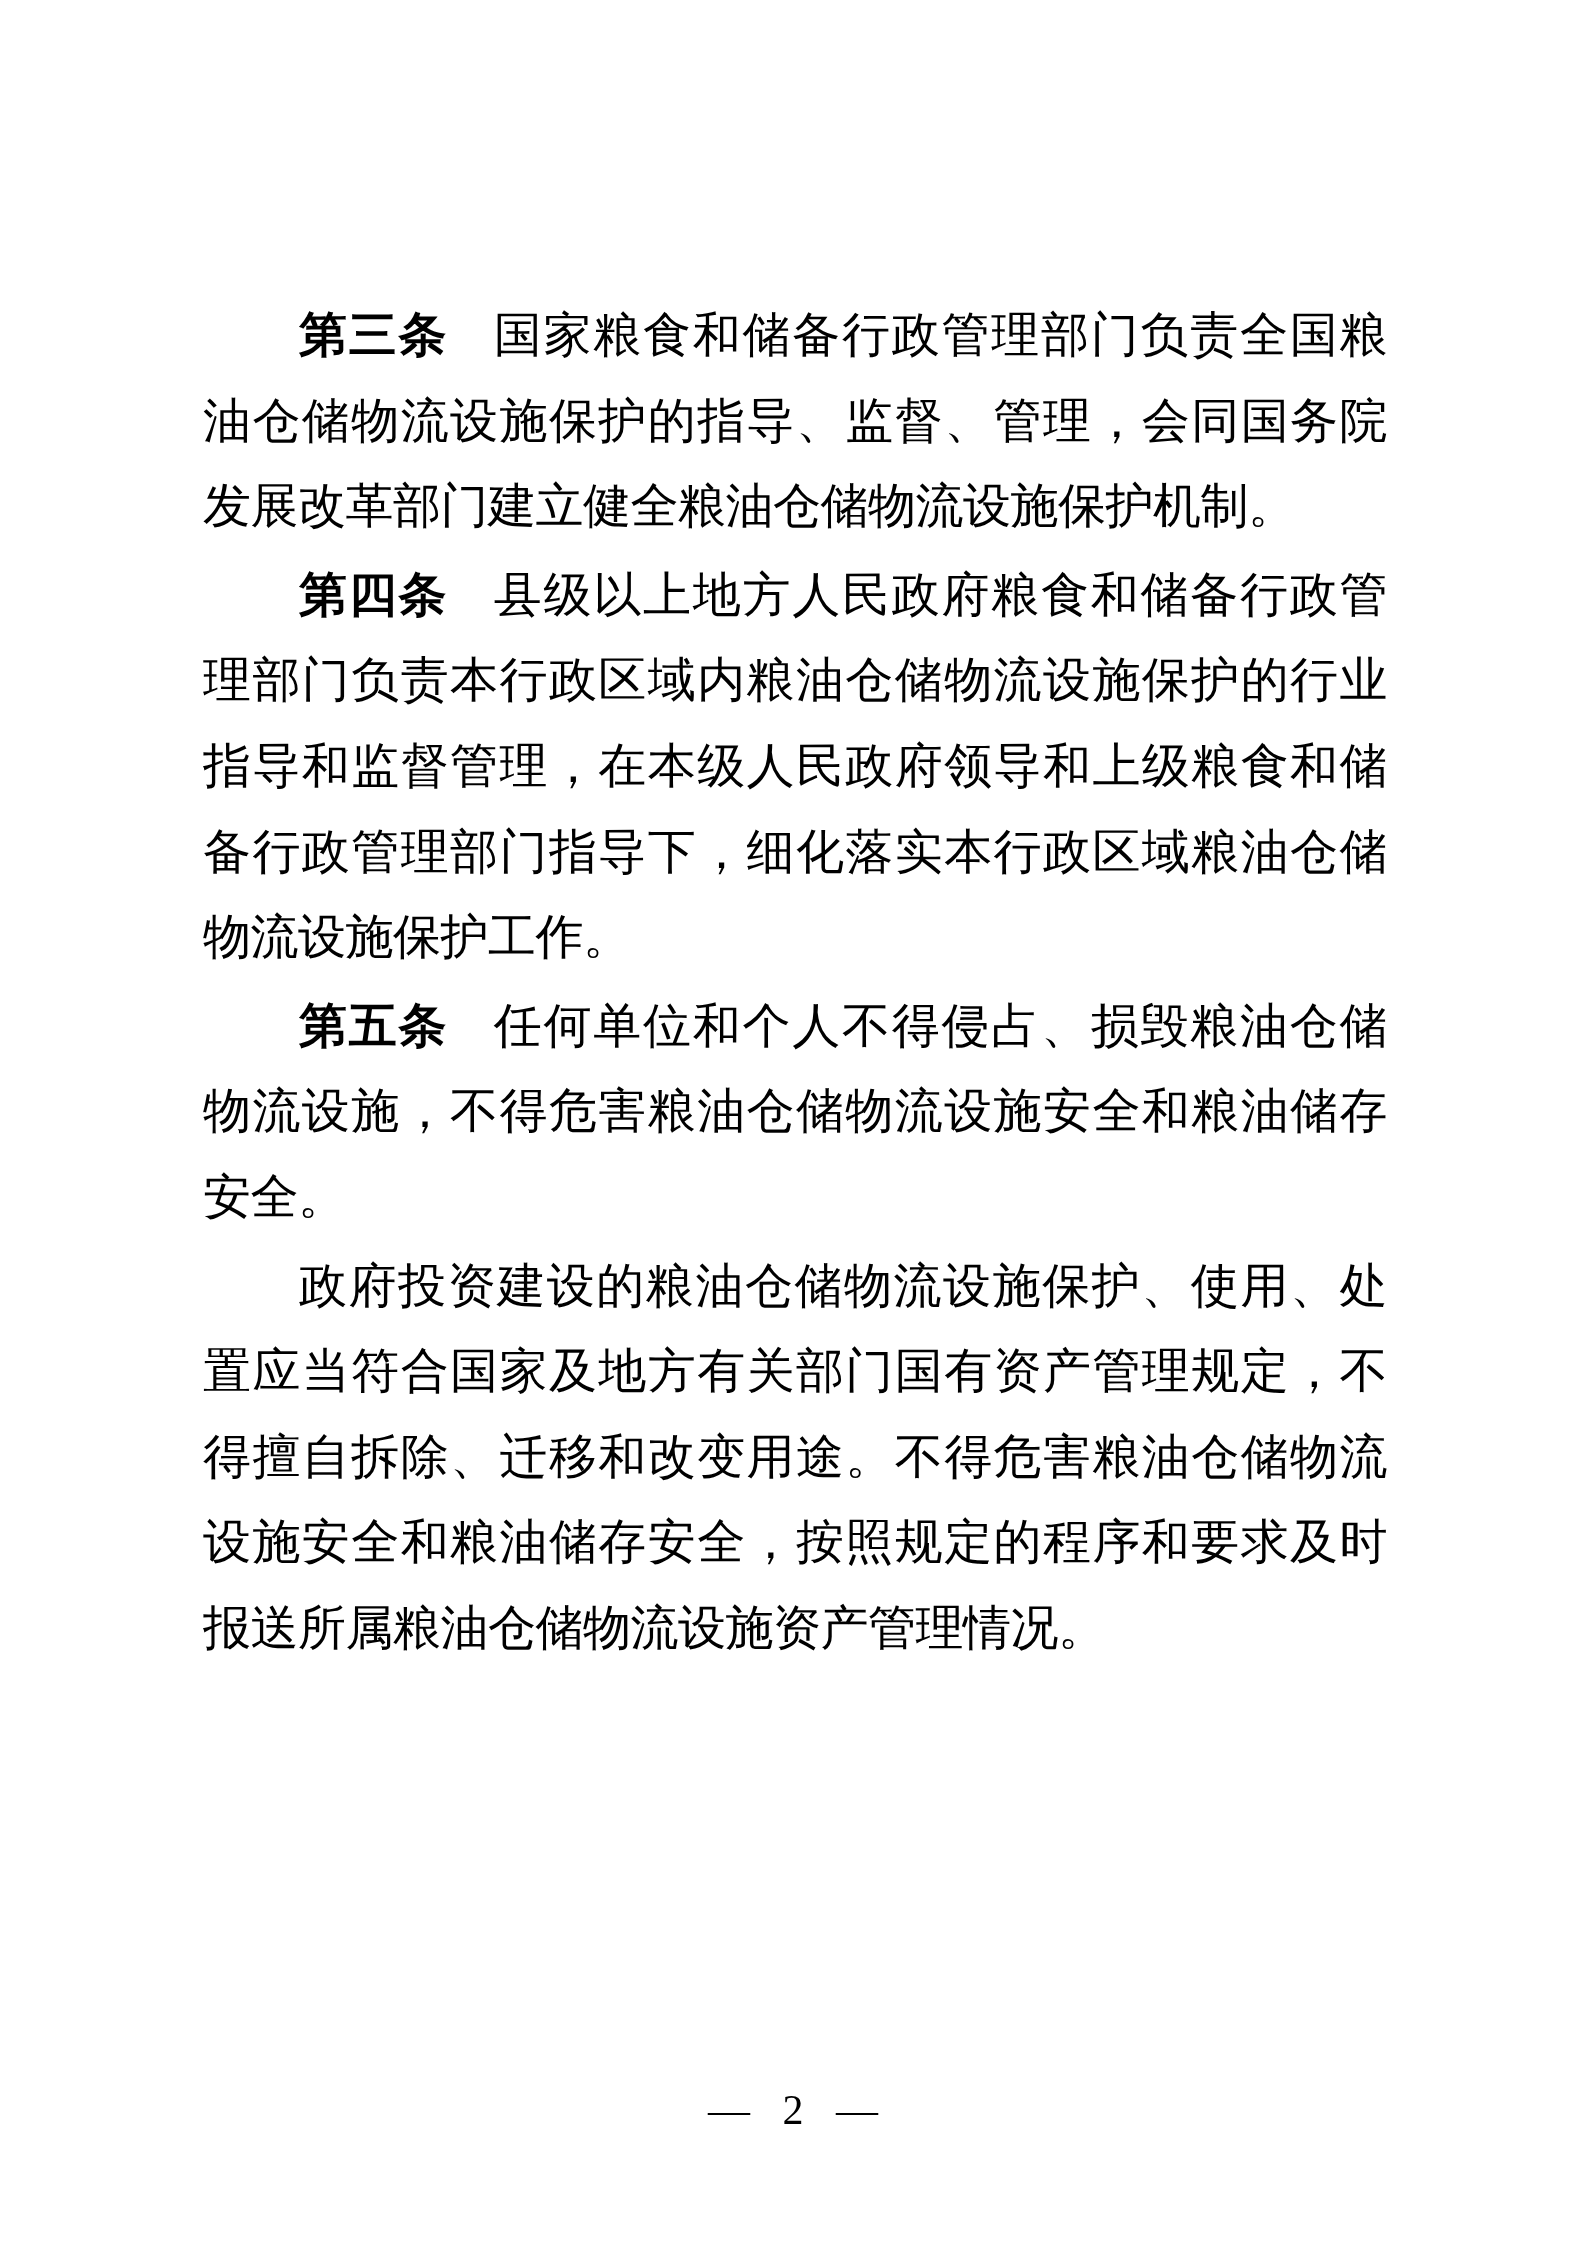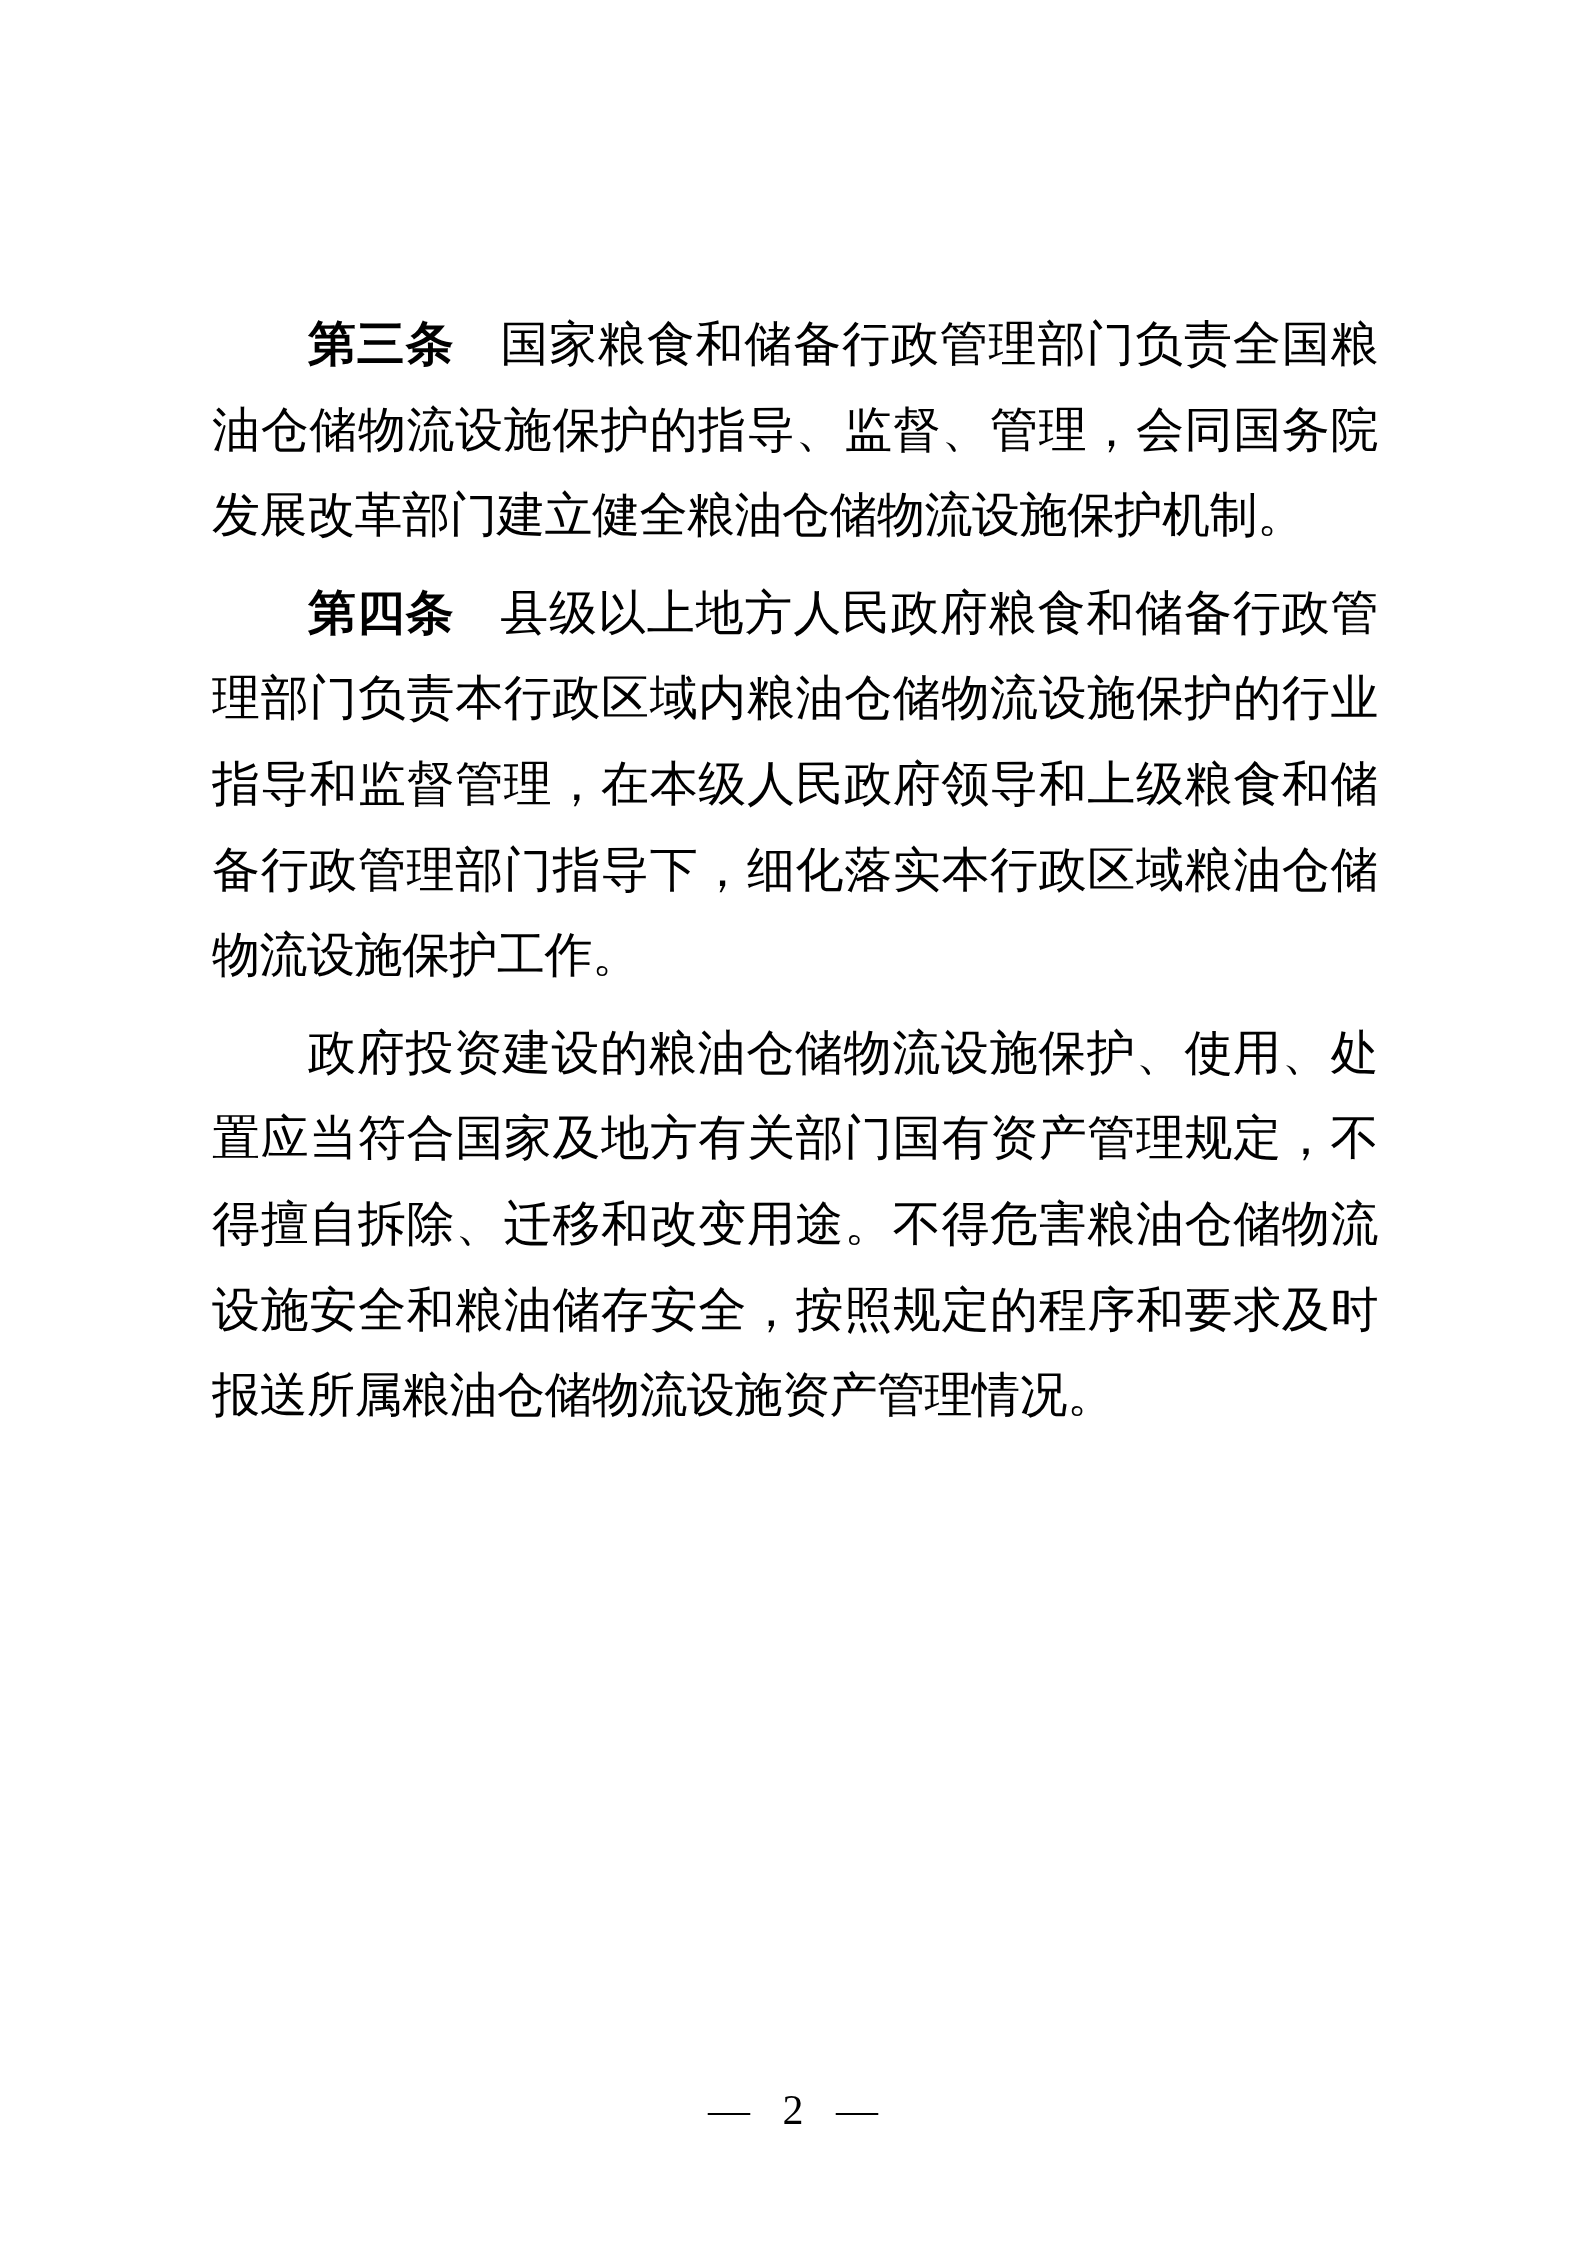--- a/index.html
+++ b/index.html
@@ -21,21 +21,21 @@
     left: 200px;
     top: 289px;
     width: 1190px;
     font-size: 48px;
     line-height: 85.6px;
     letter-spacing: -0.5px;
     text-align: justify;
     text-justify: inter-ideograph;
   }
   .para {
-    margin: 12px;
+    margin: 3px;
     padding: 0;
     text-indent: 2em;
   }
   .article-label {
     font-weight: 700;
     font-family: "Liberation Sans", sans-serif;
     margin-right: 0.95em;
   }
   .page-footer {
     position: absolute;
@@ -51,18 +51,19 @@
     letter-spacing: 1px;
   }
 </style>
 </head>
 <body>
 
 <div class="page">
   <div class="doc-body">
     <p class="para"><span class="article-label">第三条</span><span>国家粮食和储备行政管理部门负责全国粮油仓储物流设施保护的指导、监督、管理，会同国务院发展改革部门建立健全粮油仓储物流设施保护机制。</span></p>
     <p class="para"><span class="article-label">第四条</span><span>县级以上地方人民政府粮食和储备行政管理部门负责本行政区域内粮油仓储物流设施保护的行业指导和监督管理，在本级人民政府领导和上级粮食和储备行政管理部门指导下，细化落实本行政区域粮油仓储物流设施保护工作。</span></p>
+    <p class="para"><span class="article-label">第五条</span><span>任何单位和个人不得侵占、损毁粮油仓储物流设施，不得危害粮油仓储物流设施安全和粮油储存安全。</span></p>
     <p class="para"><span>政府投资建设的粮油仓储物流设施保护、使用、处置应当符合国家及地方有关部门国有资产管理规定，不得擅自拆除、迁移和改变用途。不得危害粮油仓储物流设施安全和粮油储存安全，按照规定的程序和要求及时报送所属粮油仓储物流设施资产管理情况。</span></p>
   </div>
   <div class="page-footer">
     <span class="page-num">— 2 —</span>
   </div>
 </div>
 
 </body></html>

